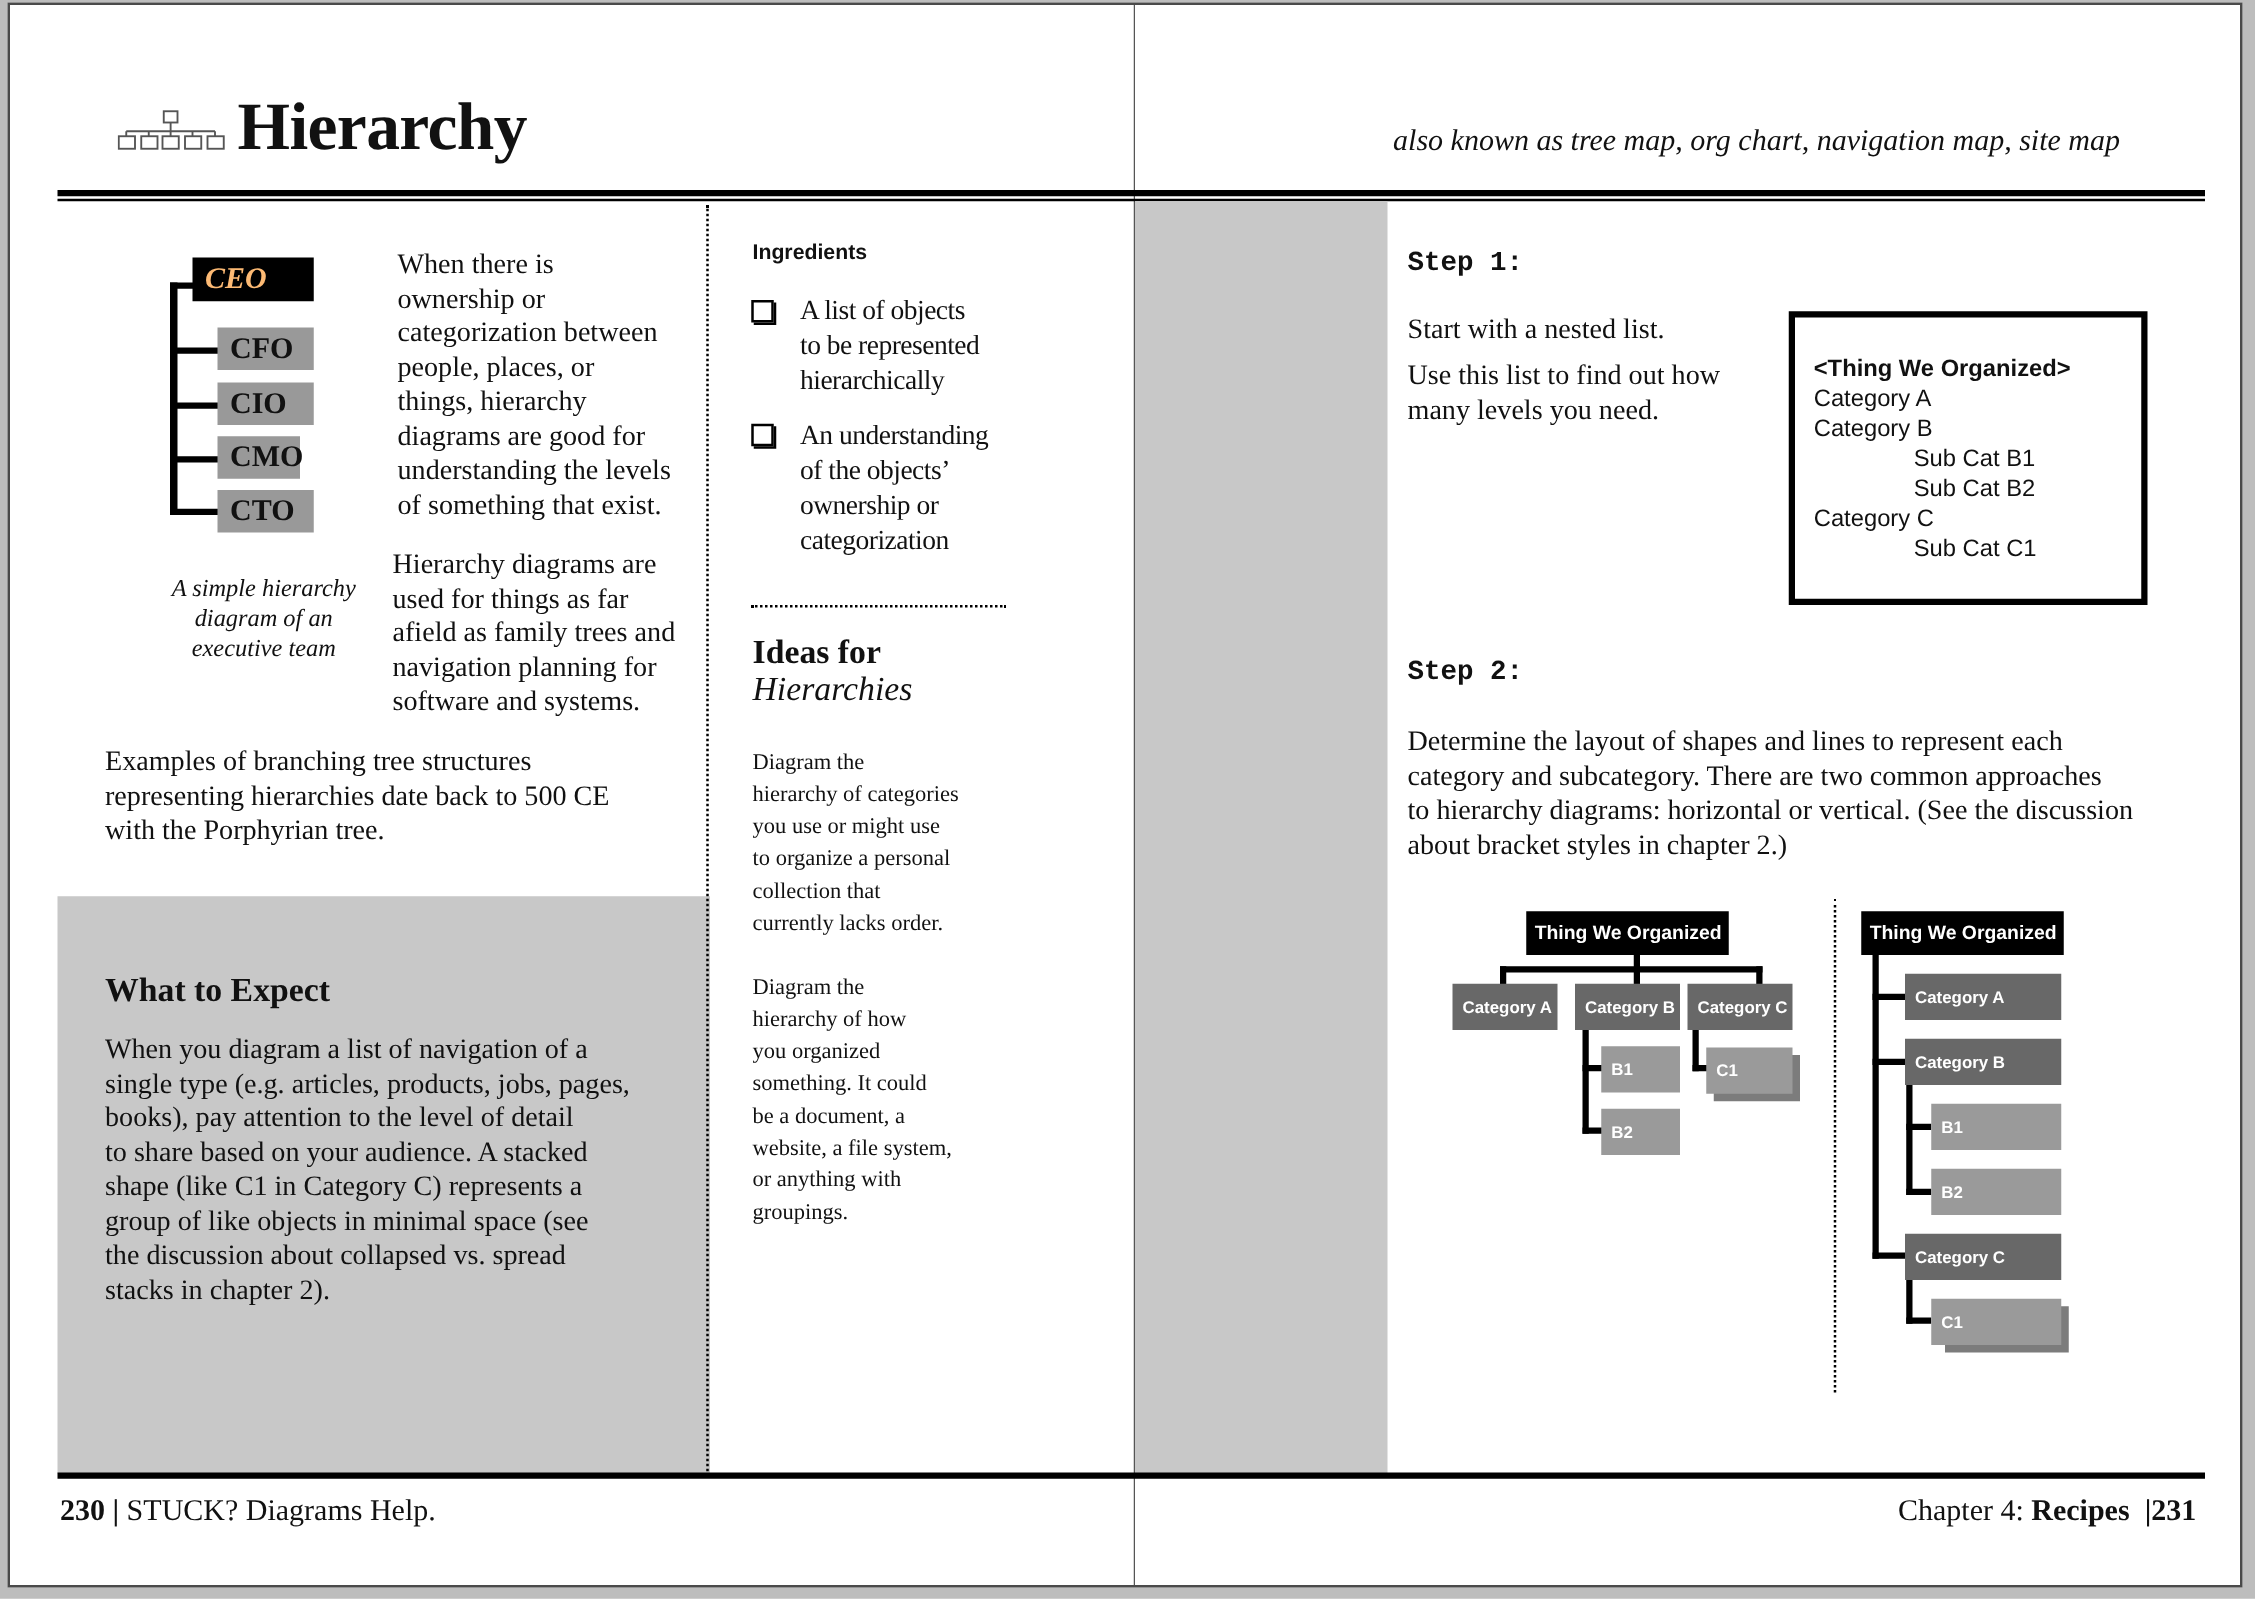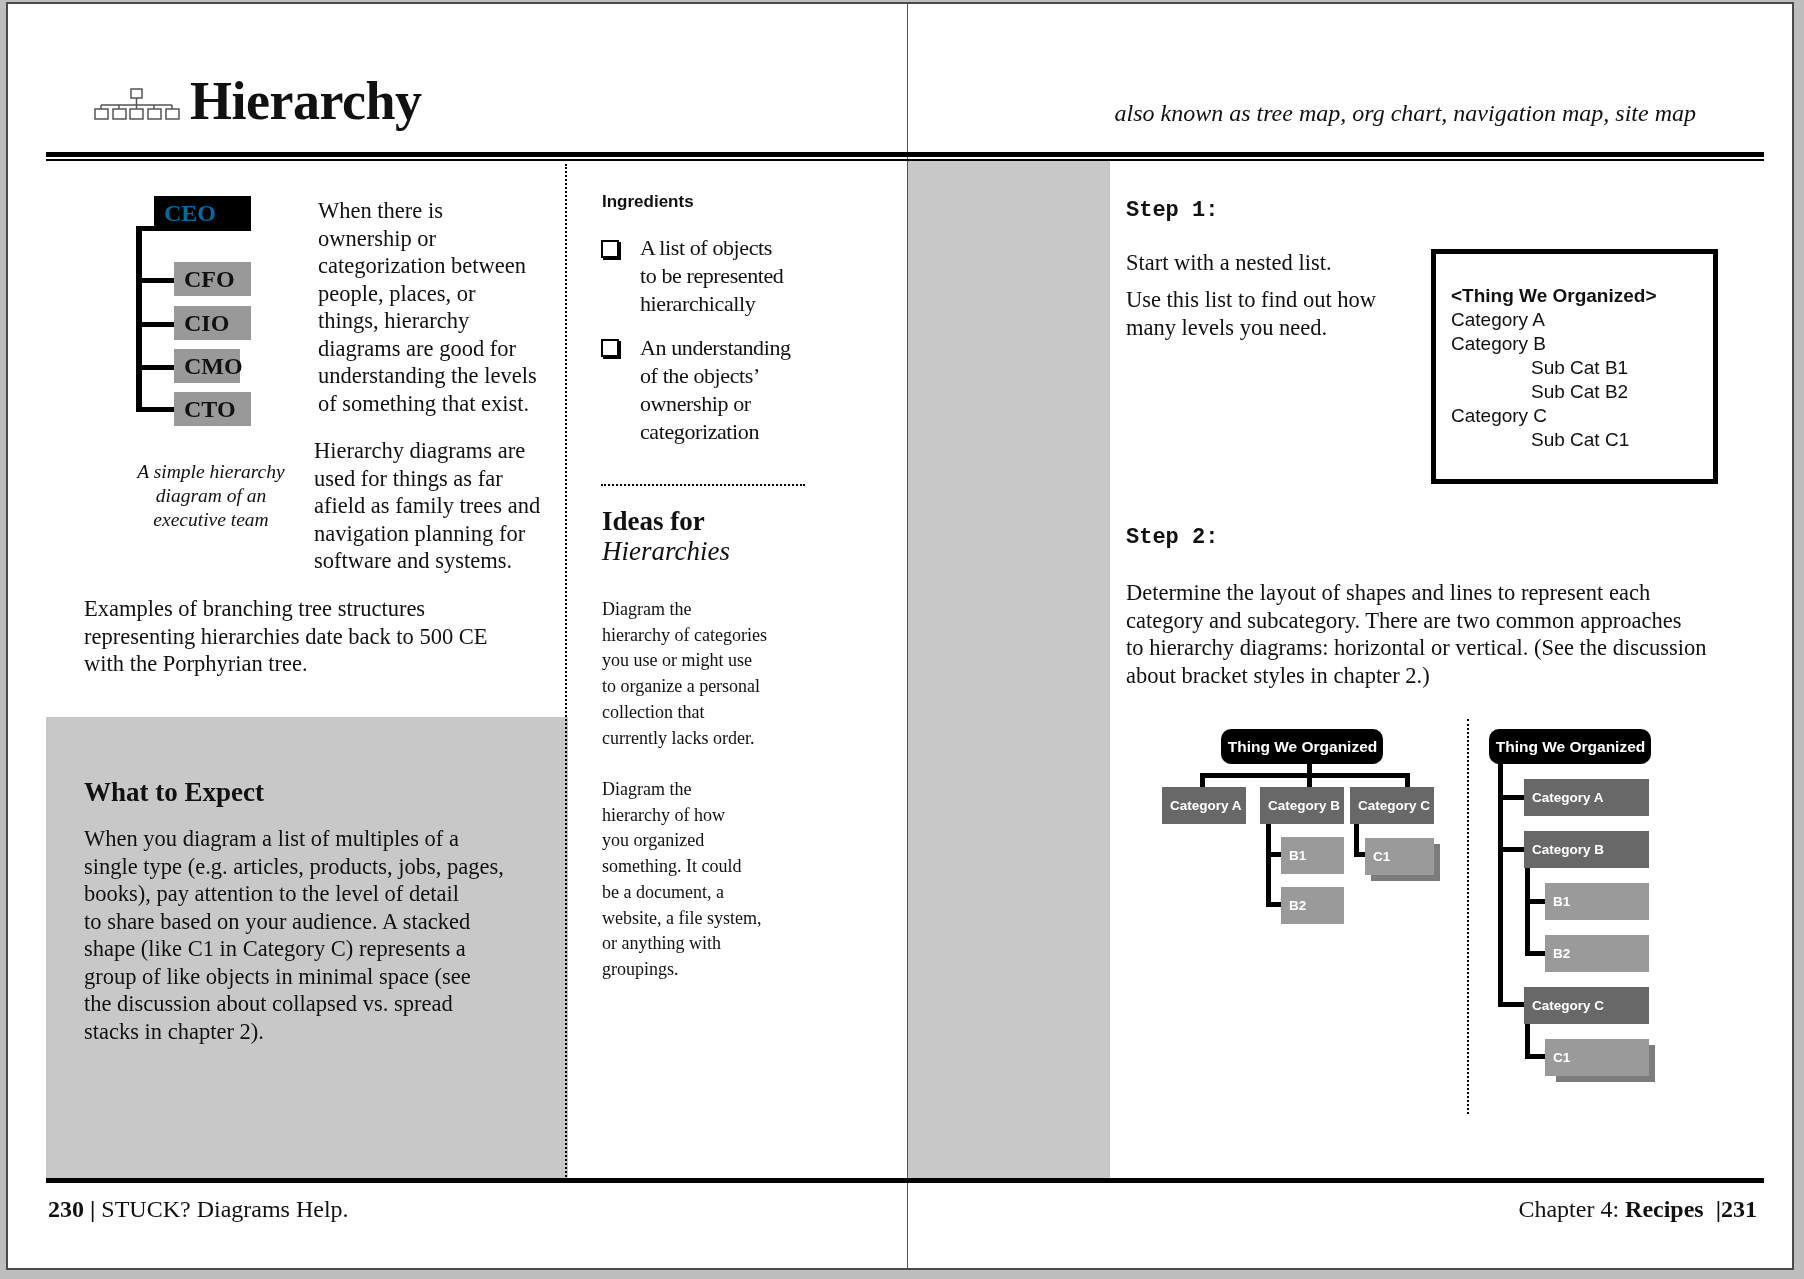--- a/index.html
+++ b/index.html
@@ -24,21 +24,21 @@
   .dotted-h { border-top:2px dotted #000; height:0; }
   .dotted-v { border-left:2px dotted #000; width:0; }
   .ideas-h1 { font-weight:bold; font-size:27px; }
   .ideas-h2 { font-style:italic; font-size:27px; }
   .ideas-text { font-size:18px; line-height:25.7px; }
   .step-h { font-family:Liberation Mono, monospace; font-weight:bold; font-size:22px;text-align:right; }
   .listbox { border:5px solid #000; box-sizing:border-box; }
   .listbox div { font-family:"Liberation Sans", sans-serif; font-size:19px; line-height:24px; }
   .node { position:absolute; font-family:"Liberation Sans", sans-serif; font-weight:bold; color:#fff;
           font-size:14px; box-sizing:border-box; padding-left:8px; display:flex; align-items:center; }
-  .n-root { background:#000; justify-content:center; padding-left:1px; font-size:15.5px;border-radius:10px; }
+  .n-root { background:#000; justify-content:center; padding-left:1px; font-size:15.5px; }
   .n-cat { background:#686868; font-size:13.5px; }
   .n-sub { background:#9a9a9a; font-size:13.5px; }
   .n-shadow { position:absolute; background:#7c7c7c; }
   .ln { position:absolute; background:#000; }
   .footer { font-size:24px; }
 </style>
 </head>
 <body>
 
 <div class="page">
@@ -68,21 +68,21 @@
   <div class="abs rule-thick" style="left:38px;top:148px;width:1718px;"></div>
   <div class="abs rule-thin" style="left:38px;top:155px;width:1718px;"></div>
 
   <div>
     <div class="org-line" style="left:128px;top:222px;width:6px;height:185px;"></div>
     <div class="org-line" style="left:128px;top:222px;width:20px;height:5px;"></div>
     <div class="org-line" style="left:128px;top:274px;width:44px;height:5px;"></div>
     <div class="org-line" style="left:128px;top:318px;width:44px;height:5px;"></div>
     <div class="org-line" style="left:128px;top:361px;width:44px;height:5px;"></div>
     <div class="org-line" style="left:128px;top:403px;width:44px;height:5px;"></div>
-    <div class="org-box" style="left:146px;top:192px;width:97px;height:35px;background:#000;color:#0369a1;">CEO</div>
+    <div class="org-box" style="left:146px;top:202px;width:97px;height:35px;background:#000;color:#fdba74;font-style:italic;">CEO</div>
     <div class="org-box" style="left:166px;top:258px;width:77px;height:34px;background:#999;">CFO</div>
     <div class="org-box" style="left:166px;top:302px;width:77px;height:34px;background:#999;">CIO</div>
     <div class="org-box" style="left:166px;top:345px;width:66px;height:34px;background:#999;">CMO</div>
     <div class="org-box" style="left:166px;top:388px;width:77px;height:34px;background:#999;">CTO</div>
   </div>
   <div class="abs caption" style="left:118px;top:456px;width:170px;">
     <div>A simple hierarchy</div>
     <div>diagram of an</div>
     <div>executive team</div>
   </div>
@@ -106,21 +106,21 @@
   </div>
   <div class="abs body-text" style="left:76px;top:591px;">
     <div>Examples of branching tree structures</div>
     <div>representing hierarchies date back to 500 CE</div>
     <div>with the Porphyrian tree.</div>
   </div>
 
   <div class="abs gray-block" style="left:38px;top:713px;width:522px;height:462px;">
     <div class="abs" style="left:38px;top:60px;font-weight:bold;font-size:27px;">What to Expect</div>
     <div class="abs body-text" style="left:38px;top:108px;">
-      <div>When you diagram a list of multiples of a</div>
+      <div>When you diagram a list of navigation of a</div>
       <div>single type (e.g. articles, products, jobs, pages,</div>
       <div>books), pay attention to the level of detail</div>
       <div>to share based on your audience. A stacked</div>
       <div>shape (like C1 in Category C) represents a</div>
       <div>group of like objects in minimal space (see</div>
       <div>the discussion about collapsed vs. spread</div>
       <div>stacks in chapter 2).</div>
     </div>
   </div>
 

